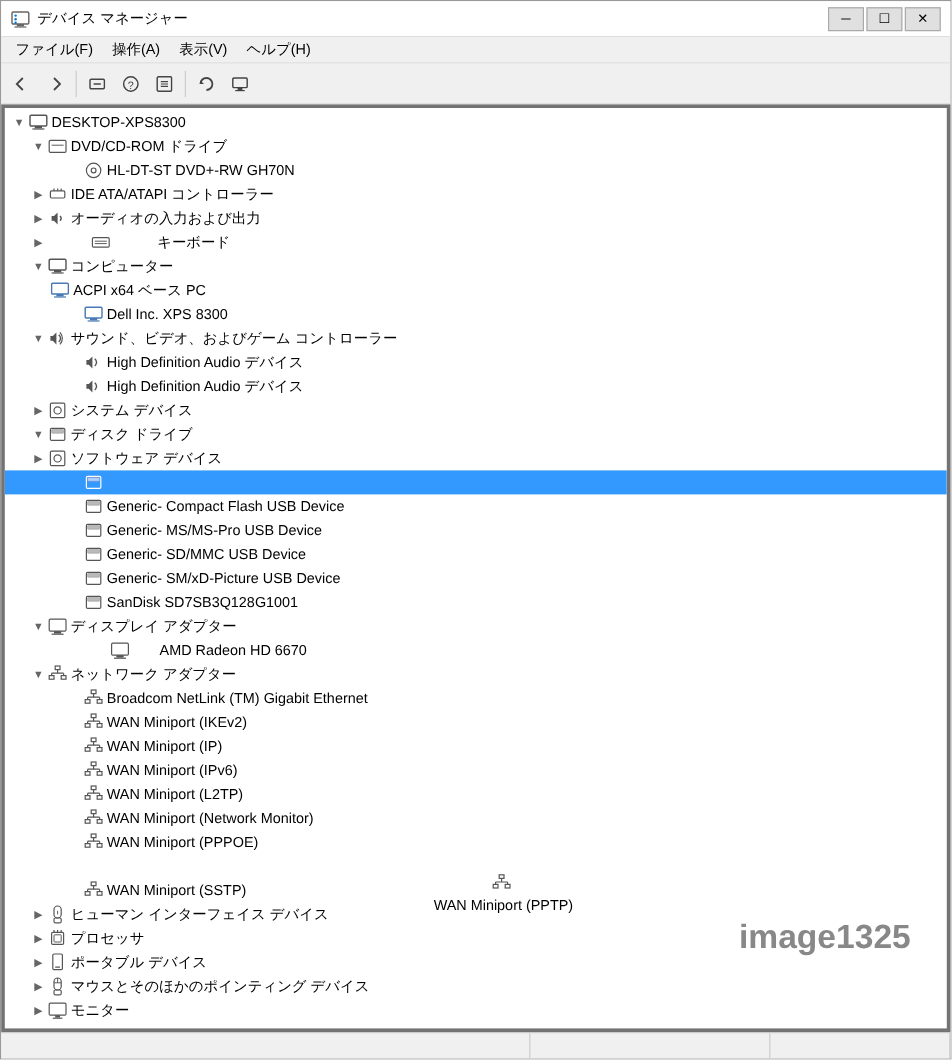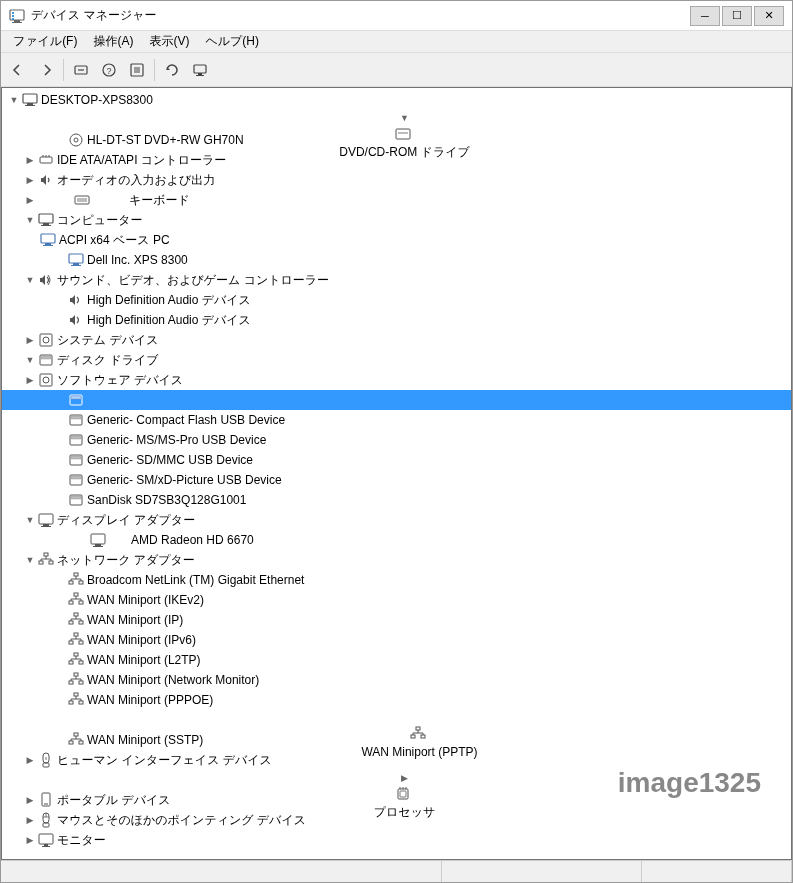--- a/index.html
+++ b/index.html
@@ -96,21 +96,21 @@
       width: 1px;
       height: 22px;
       background: #ccc;
       margin: 0 2px;
     }
     .content-area {
       flex: 1;
       background: #fff;
       overflow-y: auto;
       overflow-x: hidden;
-      border: 1px solid #737373;
+      border: 3px solid #737373;
       margin: 0;
     }
     .tree {
       padding: 2px 0;
       min-height: 100%;
     }
     .tree-item {
       display: flex;
       align-items: center;
       height: 20px;
@@ -265,21 +265,21 @@
         <span class="item-icon">
           <svg width="16" height="16" viewBox="0 0 16 16">
             <rect x="1" y="2" width="14" height="9" rx="1" fill="none" stroke="#555" stroke-width="1.2"></rect>
             <rect x="5" y="11" width="6" height="2" fill="#555"></rect>
             <rect x="3" y="13" width="10" height="1" fill="#555"></rect>
           </svg>
         </span>
         <span class="item-label" style="font-size:12px;">DESKTOP-XPS8300</span>
       </div>
 
-      <div class="tree-item" style="padding-left:20px;flex-direction:column;">
+      <div class="tree-item" style="padding-left:20px;">
         <span class="expander open"></span>
         <span class="item-icon" style="color:#666;">
           <svg width="16" height="16" viewBox="0 0 16 16">
               <rect x="1" y="3" width="14" height="10" rx="1" fill="none" stroke="#555" stroke-width="1"></rect>
               <line x1="3" y1="7" x2="13" y2="7" stroke="#555" stroke-width="0.8"></line>
             </svg>
         </span>
         <span class="item-label">DVD/CD-ROM ドライブ</span>
       </div>
       <div class="tree-item" style="padding-left:50px;">
@@ -668,21 +668,21 @@
         <span class="item-icon">
           <svg width="16" height="16" viewBox="0 0 16 16">
               <rect x="5" y="1" width="6" height="10" rx="3" fill="none" stroke="#555" stroke-width="1"></rect>
               <line x1="8" y1="5" x2="8" y2="8" stroke="#555" stroke-width="0.8"></line>
               <rect x="5" y="11" width="6" height="4" rx="1" fill="none" stroke="#555" stroke-width="1"></rect>
             </svg>
         </span>
         <span class="item-label">ヒューマン インターフェイス デバイス</span>
       </div>
 
-      <div class="tree-item" style="padding-left:20px;flex-direction:column;">
+      <div class="tree-item" style="padding-left:20px;">
         <span class="expander closed"></span>
         <span class="item-icon">
           <svg width="16" height="16" viewBox="0 0 16 16">
               <rect x="3" y="3" width="10" height="10" rx="1" fill="none" stroke="#555" stroke-width="1"></rect>
               <rect x="5" y="5" width="6" height="6" rx="0.5" fill="none" stroke="#555" stroke-width="0.8"></rect>
               <line x1="5" y1="1" x2="5" y2="3" stroke="#555" stroke-width="1"></line>
               <line x1="8" y1="1" x2="8" y2="3" stroke="#555" stroke-width="1"></line>
               <line x1="11" y1="1" x2="11" y2="3" stroke="#555" stroke-width="1"></line>
             </svg>
         </span>

